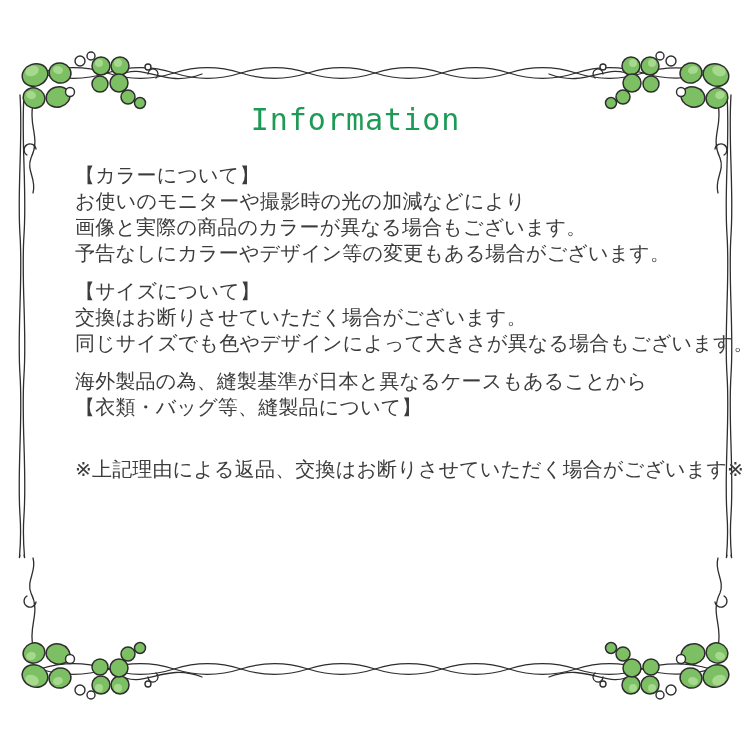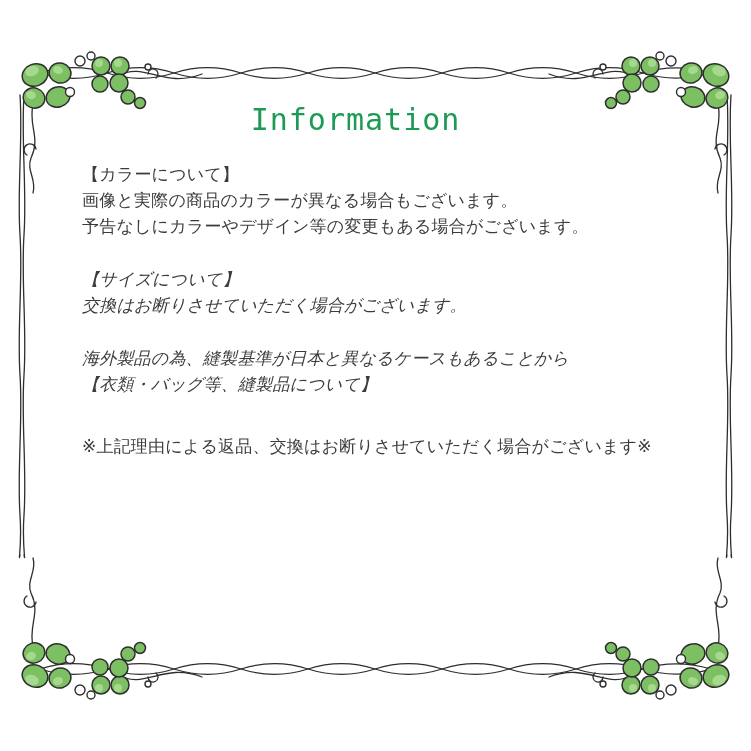--- a/index.html
+++ b/index.html
@@ -36,26 +36,26 @@
     left:0;top:100px;width:711px;
     text-align:center;
     font-family:"DejaVu Sans Mono","Liberation Mono",monospace;
     font-size:30px;line-height:40px;
     font-weight:normal;
     color:var(--title-color);
     letter-spacing:1px;
   }
   .content{
     position:absolute;
-    left:82px;top:162px;width:630px;
-    font-size:17px;line-height:26px;
+    left:75px;top:162px;width:630px;
+    font-size:20px;line-height:26px;
     letter-spacing:0.2px;
   }
   .section{margin:0;}
-  .section + .section{margin-top:27px;font-style:italic;}
+  .section + .section{margin-top:12px;}
   .footer-note{margin-top:36px;}
   .t-line{white-space:nowrap;}
 </style>
 </head>
 <body>
 
 <div class="page">
 
   <svg class="border-svg" viewBox="0 0 751 751" aria-hidden="true">
     <defs>
@@ -117,27 +117,29 @@
     <use href="#corner" transform="translate(0,751) scale(1,-1)"></use>
     <use href="#corner" transform="translate(751,751) scale(-1,-1)"></use>
   </svg>
 
   <h1 class="title">Information</h1>
 
   <div class="content">
 
     <div class="section">
       <div class="t-line">【カラーについて】</div>
+      <div class="t-line">お使いのモニターや撮影時の光の加減などにより</div>
       <div class="t-line">画像と実際の商品のカラーが異なる場合もございます。</div>
       <div class="t-line">予告なしにカラーやデザイン等の変更もある場合がございます。</div>
     </div>
 
     <div class="section">
       <div class="t-line">【サイズについて】</div>
       <div class="t-line">交換はお断りさせていただく場合がございます。</div>
+      <div class="t-line">同じサイズでも色やデザインによって大きさが異なる場合もございます。</div>
     </div>
 
     <div class="section">
       <div class="t-line">海外製品の為、縫製基準が日本と異なるケースもあることから</div>
       <div class="t-line">【衣類・バッグ等、縫製品について】</div>
     </div>
 
     <div class="footer-note t-line">※上記理由による返品、交換はお断りさせていただく場合がございます※</div>
 
   </div>

